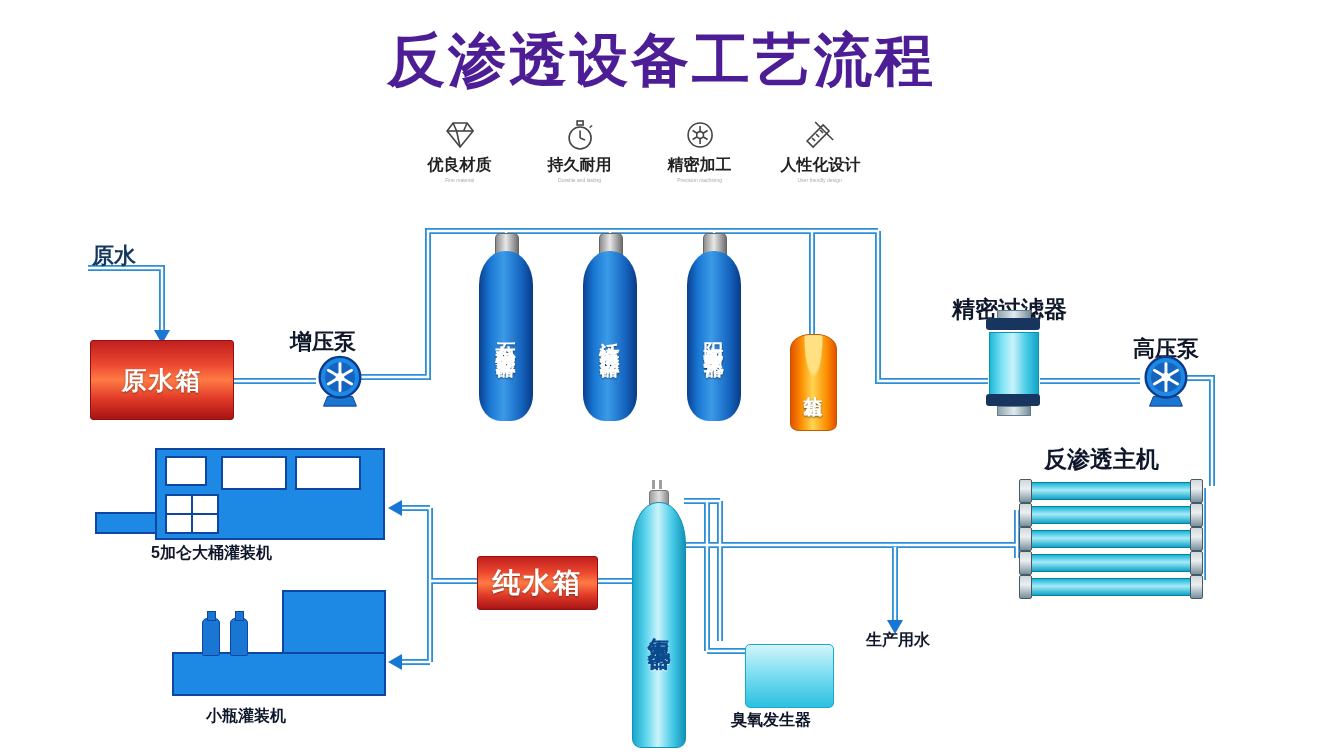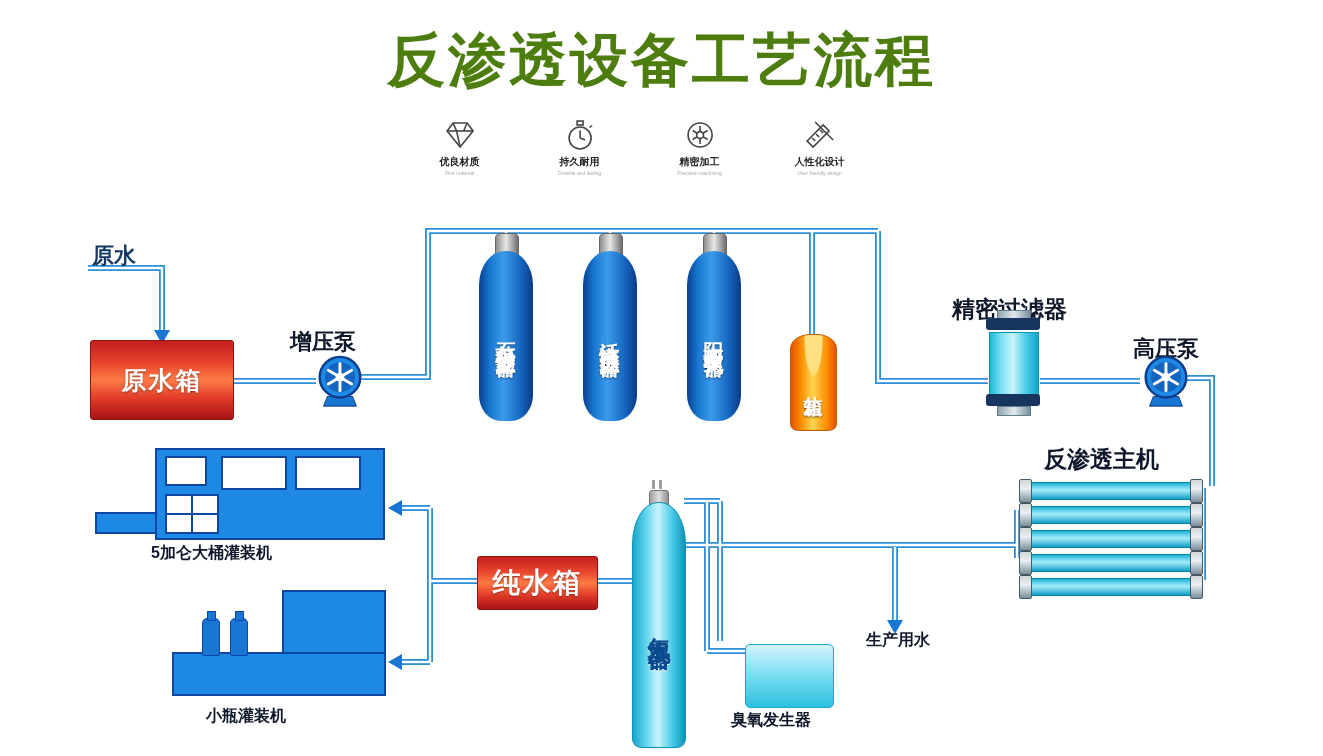--- a/index.html
+++ b/index.html
@@ -1,27 +1,27 @@
 <!DOCTYPE html>
 <html><head>
 <meta charset="utf-8">
 <style>
   html,body{margin:0;padding:0;background:#fff;}
   #stage{position:relative;width:1323px;height:756px;background:#fff;overflow:hidden;
          font-family:"Liberation Sans","DejaVu Sans",sans-serif;}
   
   #title{position:absolute;top:22px;left:0;width:100%;text-align:center;
          font-family:"Liberation Serif","DejaVu Serif",serif;font-weight:900;
-         font-size:58px;letter-spacing:3px;color:#4d7c0f;}
+         font-size:58px;letter-spacing:3px;color:#4c1d95;}
   
   #features{position:absolute;top:118px;left:50%;transform:translateX(-55%);
             display:flex;gap:42px;align-items:flex-start;}
   .feat{width:78px;text-align:center;color:#333;}
   .feat svg{display:block;margin:0 auto;}
-  .feat .flabel{font-size:10px;font-weight:700;color:#222;margin-top:3px;white-space:nowrap;}
+  .feat .flabel{font-size:16px;font-weight:700;color:#222;margin-top:3px;white-space:nowrap;}
   .feat .fsub{font-size:5px;color:#aaa;margin-top:1px;white-space:nowrap;}
   
   .lbl{position:absolute;font-weight:700;color:#0f172a;white-space:nowrap;}
   .lbl.s22{font-size:22px;} .lbl.s23{font-size:23px;} .lbl.s24{font-size:16px;}
   
   .red-tank{position:absolute;display:flex;align-items:center;justify-content:center;
     background:linear-gradient(180deg,#c21f1f 0%,#e8442e 28%,#ff7a45 50%,#e03a28 74%,#a81414 100%);
     border:1px solid #8e1212;border-radius:3px;color:#fff;font-weight:700;font-size:25px;
     text-shadow:0 1px 2px rgba(0,0,0,.4);letter-spacing:2px;}
   

